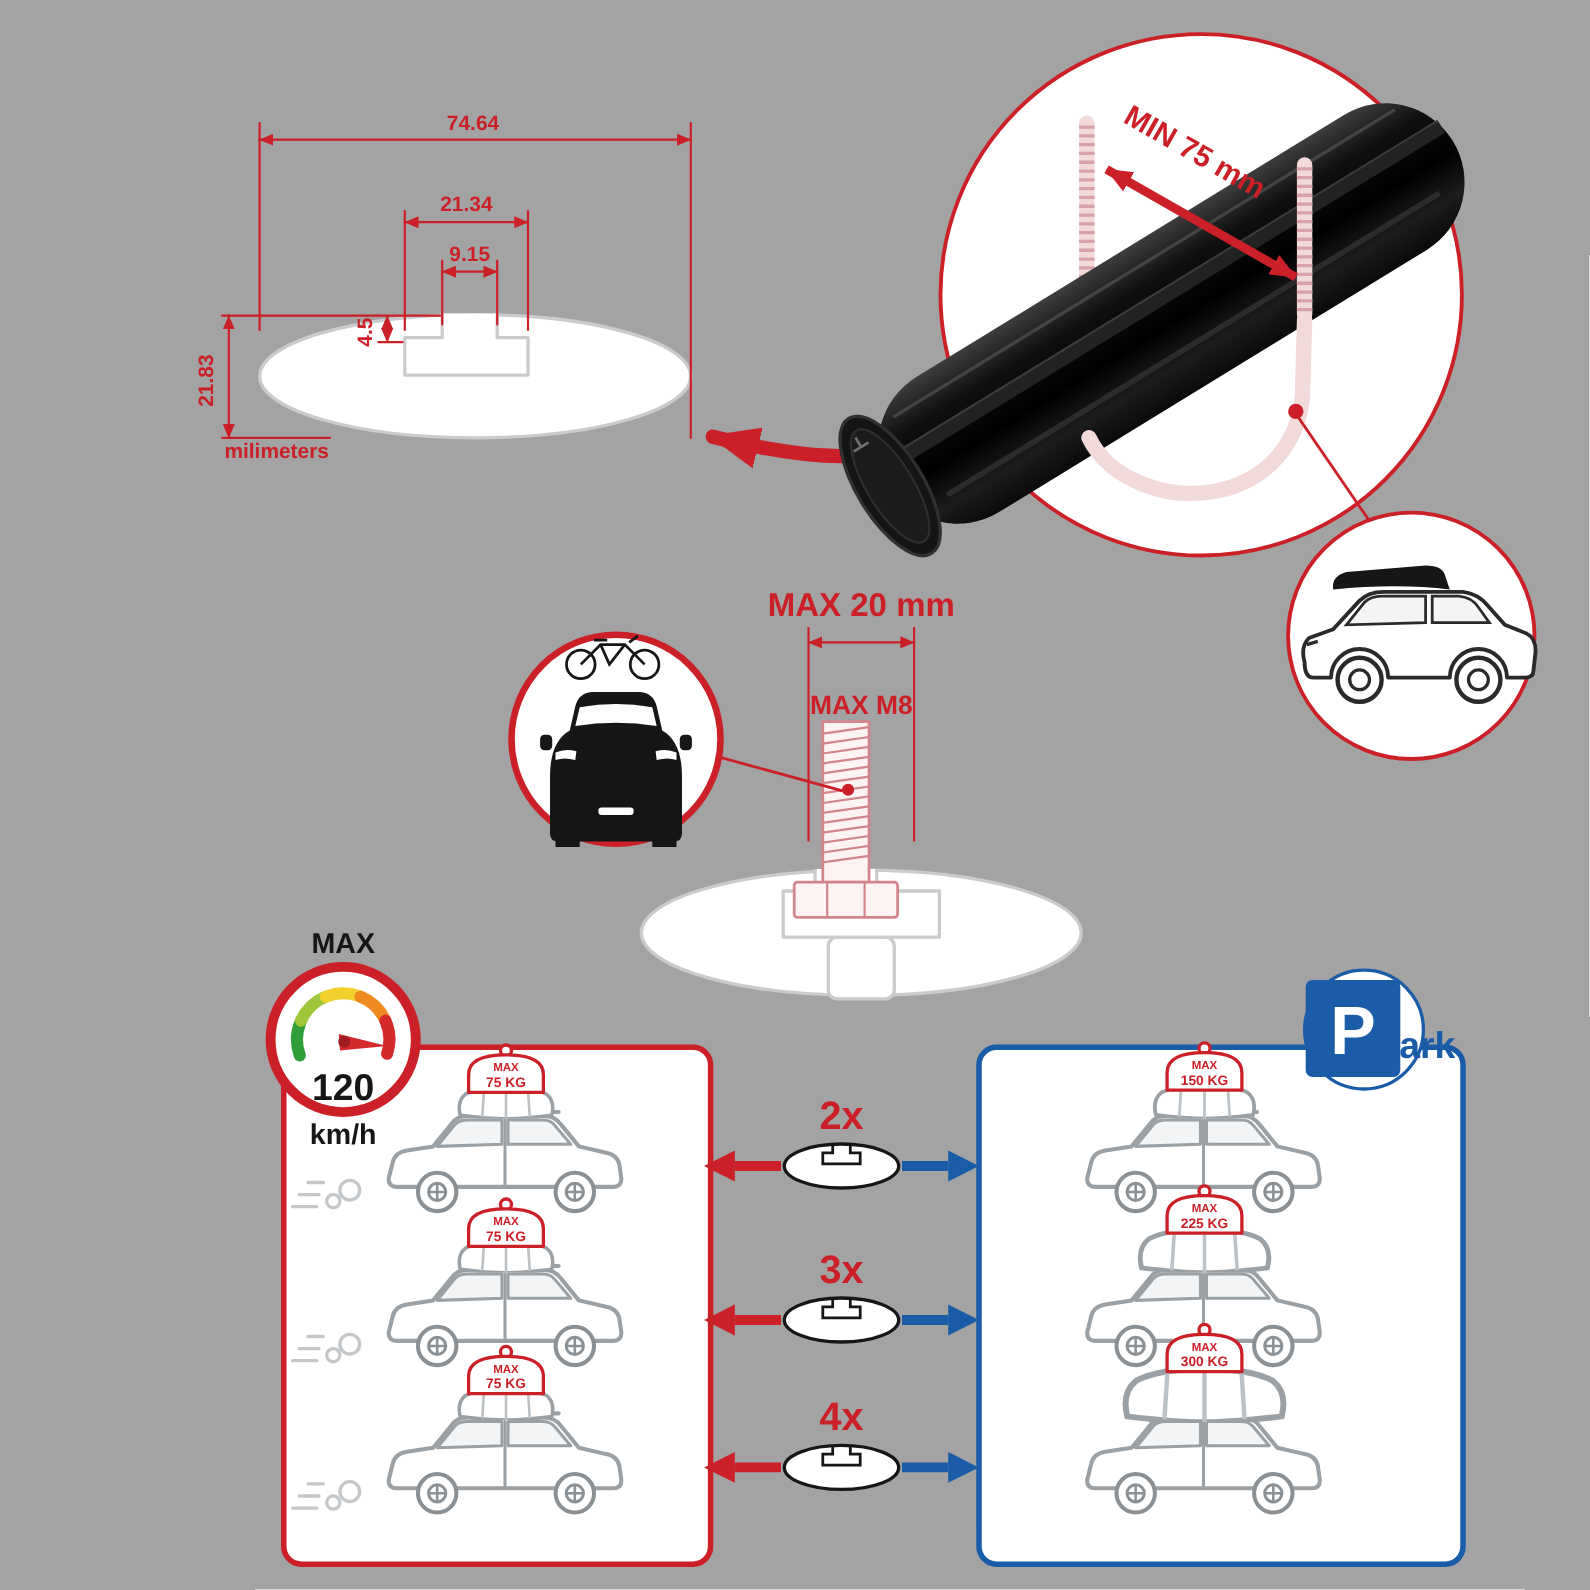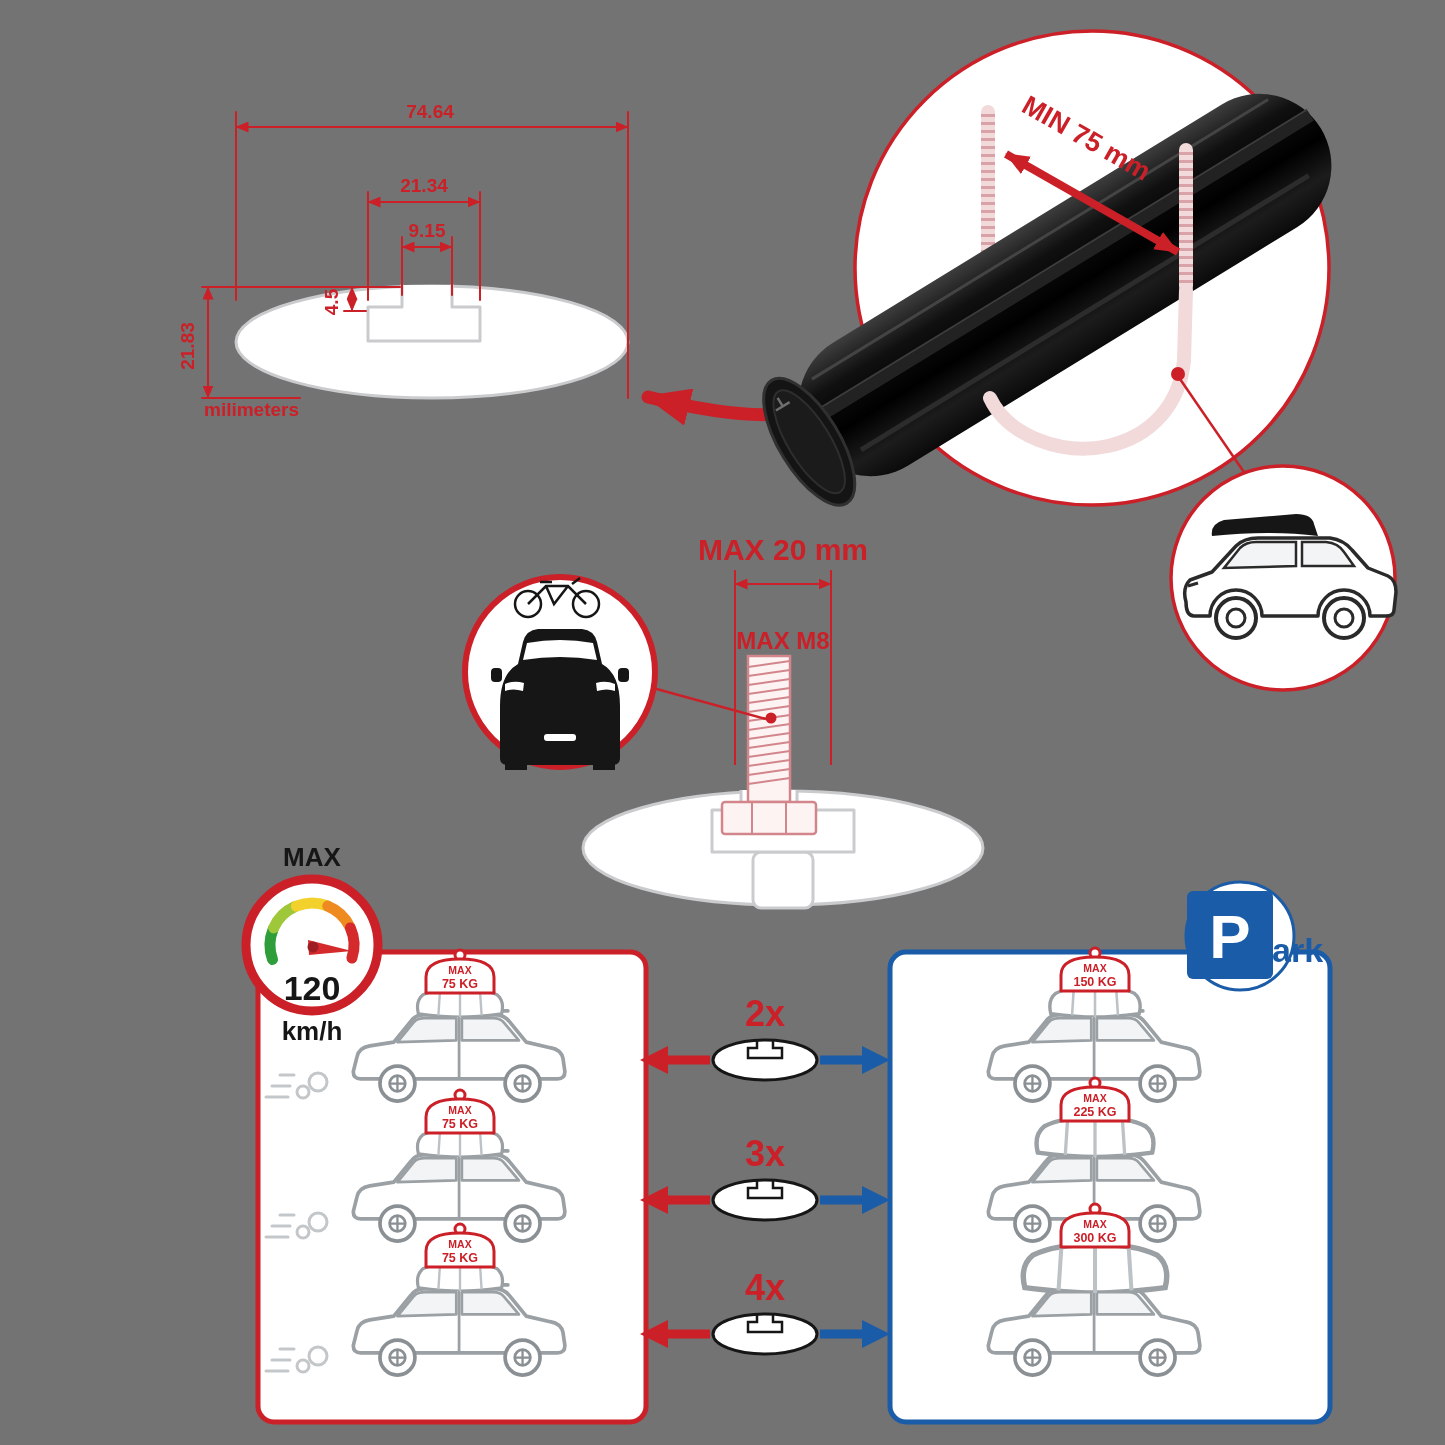--- a/index.html
+++ b/index.html
@@ -1,16 +1,16 @@
 <!DOCTYPE html>
 <html><head>
 <meta charset="utf-8">
 <style>
   html,body{margin:0;padding:0;background:#ffffff;}
-  #stage{position:relative;width:1445px;height:1445px;background:#737373;overflow:hidden;}
+  #stage{position:relative;width:1445px;height:1445px;background:#a3a3a3;overflow:hidden;}
   svg{position:absolute;left:0;top:0;}
   text{font-family:"Liberation Sans",sans-serif;}
   .dim{fill:#cb2028;font-weight:700;font-size:19px;}
   .redlbl{fill:#cb2028;font-weight:700;}
   .blklbl{fill:#161616;font-weight:700;}
   .taglbl{fill:#cb2028;font-weight:700;}
 </style>
 </head>
 <body>
 

